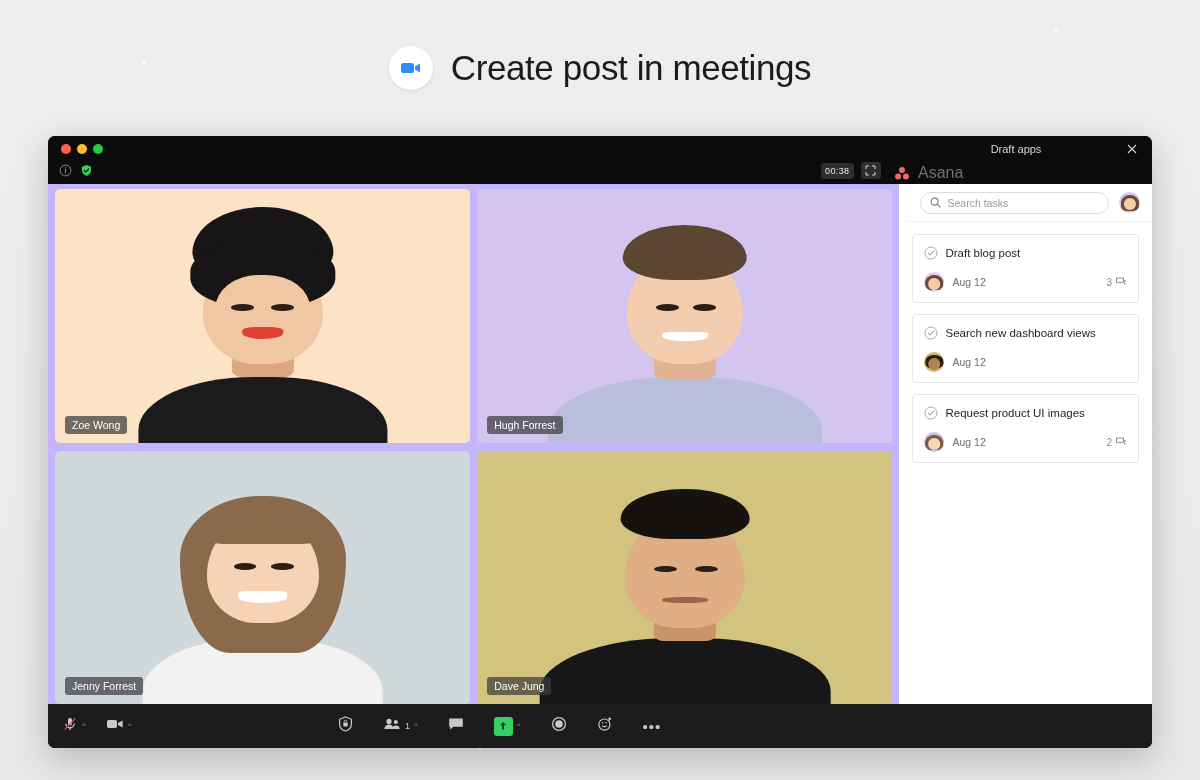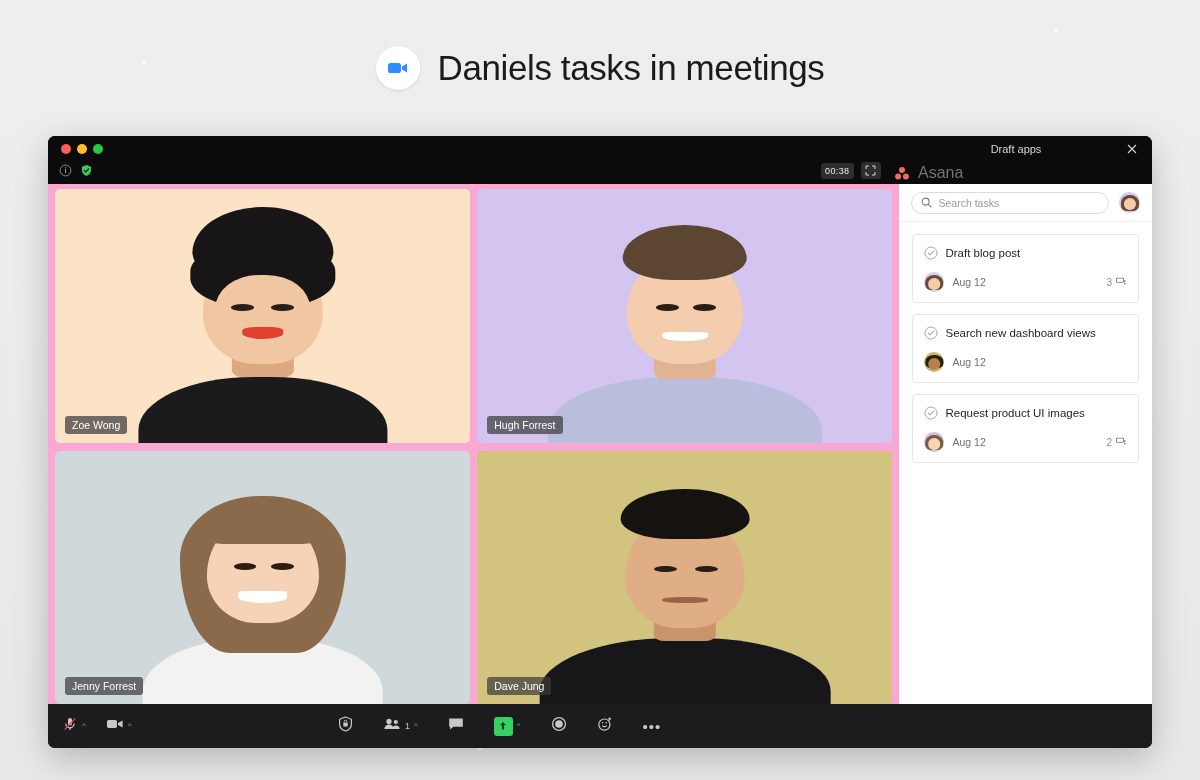--- a/index.html
+++ b/index.html
@@ -151,21 +151,21 @@
 
   
   .win-body {
     flex: 1 1 auto;
     display: flex;
     min-height: 0;
   }
 
   .video-area {
     width: 916px;
-    background: #f9a8d4;
+    background: #c4b5fd;
     padding: 5px 7px 0 7px;
     display: flex;
     flex-direction: column;
     gap: 8px;
   }
   .video-row { display: flex; gap: 7px; flex: 1 1 0; min-height: 0; }
 
   .tile {
     flex: 1 1 0;
     border-radius: 5px;
@@ -264,20 +264,21 @@
     flex-direction: column;
     min-height: 0;
   }
   .panel-top {
     height: 38px;
     display: flex; align-items: center;
     padding: 0 12px;
     gap: 10px;
     border-bottom: 1px solid #f0eff1;
     flex: 0 0 auto;
+    margin-left: 9px;
   }
   .search-box {
     flex: 1 1 auto;
     height: 22px;
     border: 1px solid #dcdbe0;
     border-radius: 11px;
     display: flex; align-items: center;
     gap: 6px;
     padding: 0 9px;
     background: #fff;
@@ -361,21 +362,21 @@
 
 <div class="header">
   <div class="zoom-badge">
     <span>
       <svg width="26" height="26" viewBox="0 0 26 26">
         <rect x="3" y="8" width="13" height="10" rx="2.6" fill="#2D8CFF"></rect>
         <path d="M17 11.6 L22 8.6 L22 17.4 L17 14.4 Z" fill="#2D8CFF"></path>
       </svg>
     </span>
   </div>
-  <div class="header-title">Daniels tasks in meetings</div>
+  <div class="header-title">Create post in meetings</div>
 </div>
 
 <div class="zoom-window">
 
   <div class="titlebar">
     <div class="traffic">
       <div class="dot red"></div>
       <div class="dot yellow"></div>
       <div class="dot green"></div>
     </div>

